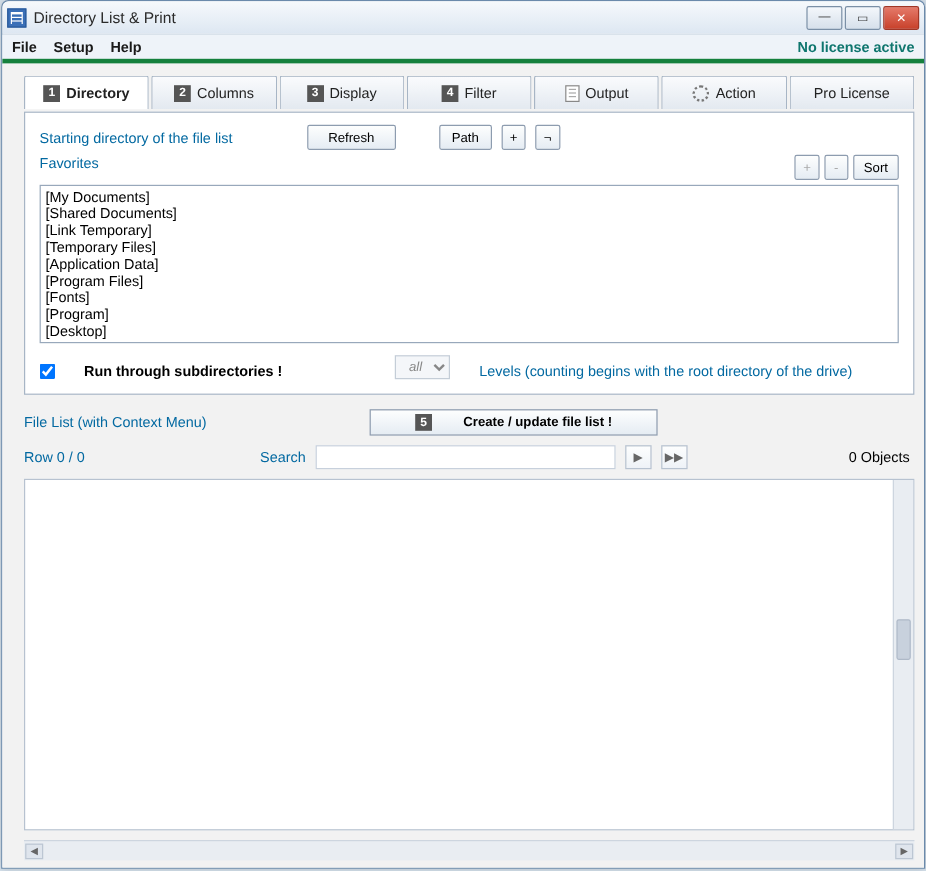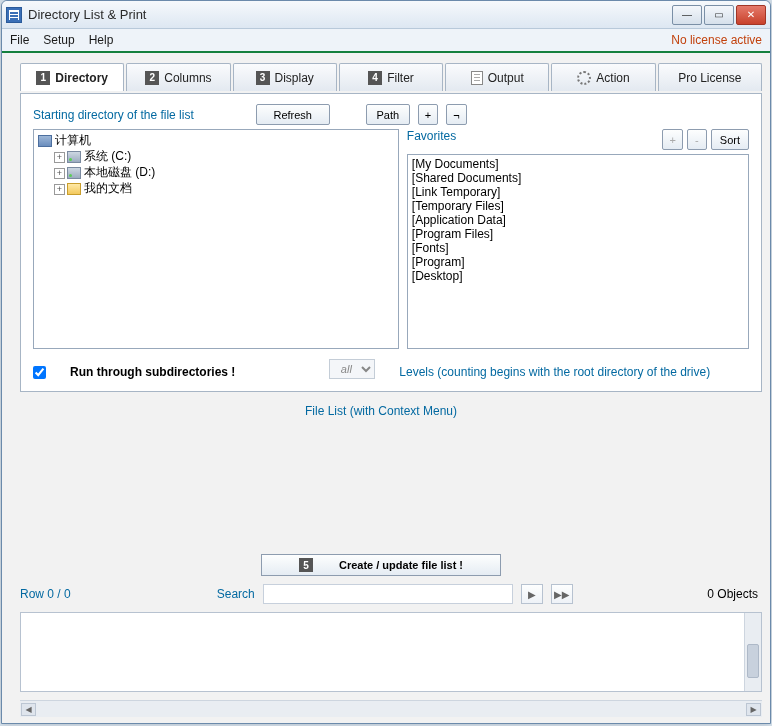--- a/index.html
+++ b/index.html
@@ -6,23 +6,23 @@
   body { font-family: "Segoe UI", Tahoma, Arial, sans-serif; font-size: 12px; background: #d8e4ef; width: 772px; height: 726px; overflow: hidden; }
   .window { width: 770px; height: 724px; background: #fff; border: 1px solid #6b8aab; border-radius: 6px 6px 0 0; margin: 0 auto; display: flex; flex-direction: column; box-shadow: 0 0 8px rgba(0,0,0,0.2); }
   .titlebar { height: 28px; background: linear-gradient(#f6f9fc,#dde7f2); border-bottom: 1px solid #b8c9da; display: flex; align-items: center; padding: 0 4px; border-radius: 6px 6px 0 0; }
   .title-icon { width: 16px; height: 16px; background: #3a6fb7; border: 1px solid #2a5a9a; margin-right: 6px; position: relative; }
   .title-icon::before { content: ""; position: absolute; left: 2px; top: 2px; right: 2px; bottom: 2px; background: #fff; }
   .title-icon::after { content: ""; position: absolute; left: 3px; top: 4px; width: 8px; height: 2px; background: #3a6fb7; box-shadow: 0 3px 0 #3a6fb7, 0 6px 0 #3a6fb7; }
   .title-text { font-size: 13px; color: #2b2b2b; }
   .win-controls { margin-left: auto; display: flex; gap: 2px; }
   .win-btn { width: 30px; height: 20px; border: 1px solid #7a8fa6; background: linear-gradient(#f4f7fb,#d6e0eb); border-radius: 2px; display: flex; align-items: center; justify-content: center; font-size: 10px; color: #333; cursor: pointer; }
   .win-btn.close { background: linear-gradient(#e57a6a,#c8412b); border-color: #a13525; color: #fff; }
-  .menubar { height: 24px; background: #eef3f9; border-bottom: 2px solid #15803d; display: flex; align-items: center; padding: 0 8px; gap: 14px; }
+  .menubar { height: 24px; background: #eef3f9; border-bottom: 4px solid #15803d; display: flex; align-items: center; padding: 0 8px; gap: 14px; font-weight: bold; }
   .menu-item { font-size: 12px; color: #1a1a1a; cursor: pointer; }
-  .menu-right { margin-left: auto; color: #c2410c; font-size: 12px; }
+  .menu-right { margin-left: auto; color: #0f766e; font-size: 12px; }
   .client { flex: 1; background: #f2f2f2; display: flex; flex-direction: column; padding: 0; }
   .tabs { display: flex; height: 30px; margin: 10px 8px 0 18px; gap: 2px; }
   .tab { flex: 1; height: 28px; background: linear-gradient(#fafbfd,#e3e9f0); border: 1px solid #a7b5c5; border-bottom: none; display: flex; align-items: center; justify-content: center; font-size: 12px; color: #222; cursor: pointer; border-radius: 2px 2px 0 0; }
   .tab.active { background: #fff; font-weight: bold; }
   .tab .num { width: 14px; height: 14px; background: #555; color: #fff; font-size: 10px; font-weight: bold; display: inline-flex; align-items: center; justify-content: center; margin-right: 5px; }
   .tab .gear { width: 14px; height: 14px; border: 2px dotted #777; border-radius: 50%; margin-right: 5px; }
   .tab .sheet { width: 12px; height: 14px; border: 1px solid #888; background: #fff; margin-right: 5px; position: relative; }
   .tab .sheet::after { content:""; position:absolute; left:2px; top:2px; right:2px; height:1px; background:#aaa; box-shadow:0 3px 0 #aaa,0 6px 0 #aaa; }
   .panel { background: #fff; border: 1px solid #a7b5c5; margin: 0 8px 8px 18px; padding: 10px 12px 12px 12px; display: flex; flex-direction: column; }
   .top-row { display: flex; align-items: center; gap: 8px; margin-bottom: 4px; }
@@ -39,21 +39,21 @@
   .ico.drive { background: linear-gradient(#cdd7e2,#9cacc0); border:1px solid #7a8aa0; position:relative;}
   .ico.drive::after{content:"";position:absolute;left:1px;bottom:1px;width:3px;height:3px;background:#5bcf55;border-radius:50%;}
   .ico.folder { background: linear-gradient(#ffe9a6,#f3c95d); border:1px solid #c89d2c; }
   .fav-col { flex: 1; display:flex; flex-direction:column;}
   .fav-head { display:flex; margin-bottom:4px; gap:4px;}
   .fav-box { flex:1; height: 220px; border: 1px solid #98a8bb; background: #fff; overflow:auto; padding:2px 4px; font-size:12px; line-height:14px; }
   .sub-row { display:flex; align-items:flex-end; gap:24px; margin-top:10px; }
   .check { width:13px; height:13px; }
   .combo { width:46px; height:20px; border:1px solid #acb8c7; background:#f0f3f7; font-size:11px; text-align:center; color:#555;font-style:italic;}
   .muted { color:#0369a1; font-size:12px; }
-  .filelist-hdr { display:flex; align-items:center; padding: 4px 28px 4px 18px; gap: 18px; flex-direction: column; }
+  .filelist-hdr { display:flex; align-items:center; padding: 4px 28px 4px 18px; gap: 18px; }
   .big-btn { height:22px; width:240px; border:1px solid #8d9caf; background:linear-gradient(#fdfefe,#e5ecf3); display:flex; align-items:center; justify-content:center; font-size:11px; font-weight:bold; cursor:pointer;}
   .big-btn .num{ width:14px;height:14px;background:#555;color:#fff;font-size:10px;font-weight:bold;display:inline-flex;align-items:center;justify-content:center;margin-right:26px;}
   .search-row { display:flex; align-items:center; padding: 4px 12px 4px 18px; gap:8px;}
   .search-input { width:250px; height:20px; border:1px solid #c7d0dc; background:#fff;}
   .icon-btn { width:22px; height:20px; border:1px solid #b7c2d0; background:linear-gradient(#fdfefe,#eef2f7); display:inline-flex; align-items:center; justify-content:center; font-size:10px; color:#666; cursor:pointer;}
   .objects { margin-left:auto; font-size:12px; }
   .grid-area { flex:1; margin:4px 8px 8px 18px; border:1px solid #b7c2d0; background:#fff; position:relative; display:flex; }
   .grid-body { flex:1; }
   .vscroll { width:17px; background:#e9edf2; border-left:1px solid #cdd5df; position:relative;}
   .vscroll .thumb{ position:absolute; left:2px; right:2px; top:40%; height:34px; background:#c8d1dd; border:1px solid #aeb9c8; border-radius:2px;}
@@ -119,31 +119,20 @@
         <span class="label">Starting directory of the file list</span>
         <span style="flex:0 0 46px"></span>
         <button class="btn" style="width:74px">Refresh</button>
         <span style="flex:0 0 20px"></span>
         <button class="btn" style="width:44px">Path</button>
         <button class="btn small">+</button>
         <button class="btn small">¬</button>
       </div>
 
       <div class="columns">
-        <div class="tree-box">
-          <ul>
-            <li><span class="ico computer"></span><span>计算机</span>
-              <ul style="padding-left:16px">
-                <li><span class="exp">+</span><span class="ico drive"></span><span>系统 (C:)</span></li>
-                <li><span class="exp">+</span><span class="ico drive"></span><span>本地磁盘 (D:)</span></li>
-                <li><span class="exp">+</span><span class="ico folder"></span><span>我的文档</span></li>
-              </ul>
-            </li>
-          </ul>
-        </div>
 
         <div class="fav-col">
           <div class="fav-head">
             <span class="label">Favorites</span>
             <span style="flex:1"></span>
             <button class="btn small" disabled="">+</button>
             <button class="btn small" disabled="">-</button>
             <button class="btn small" style="padding:0 8px">Sort</button>
           </div>
           <div class="fav-box">

